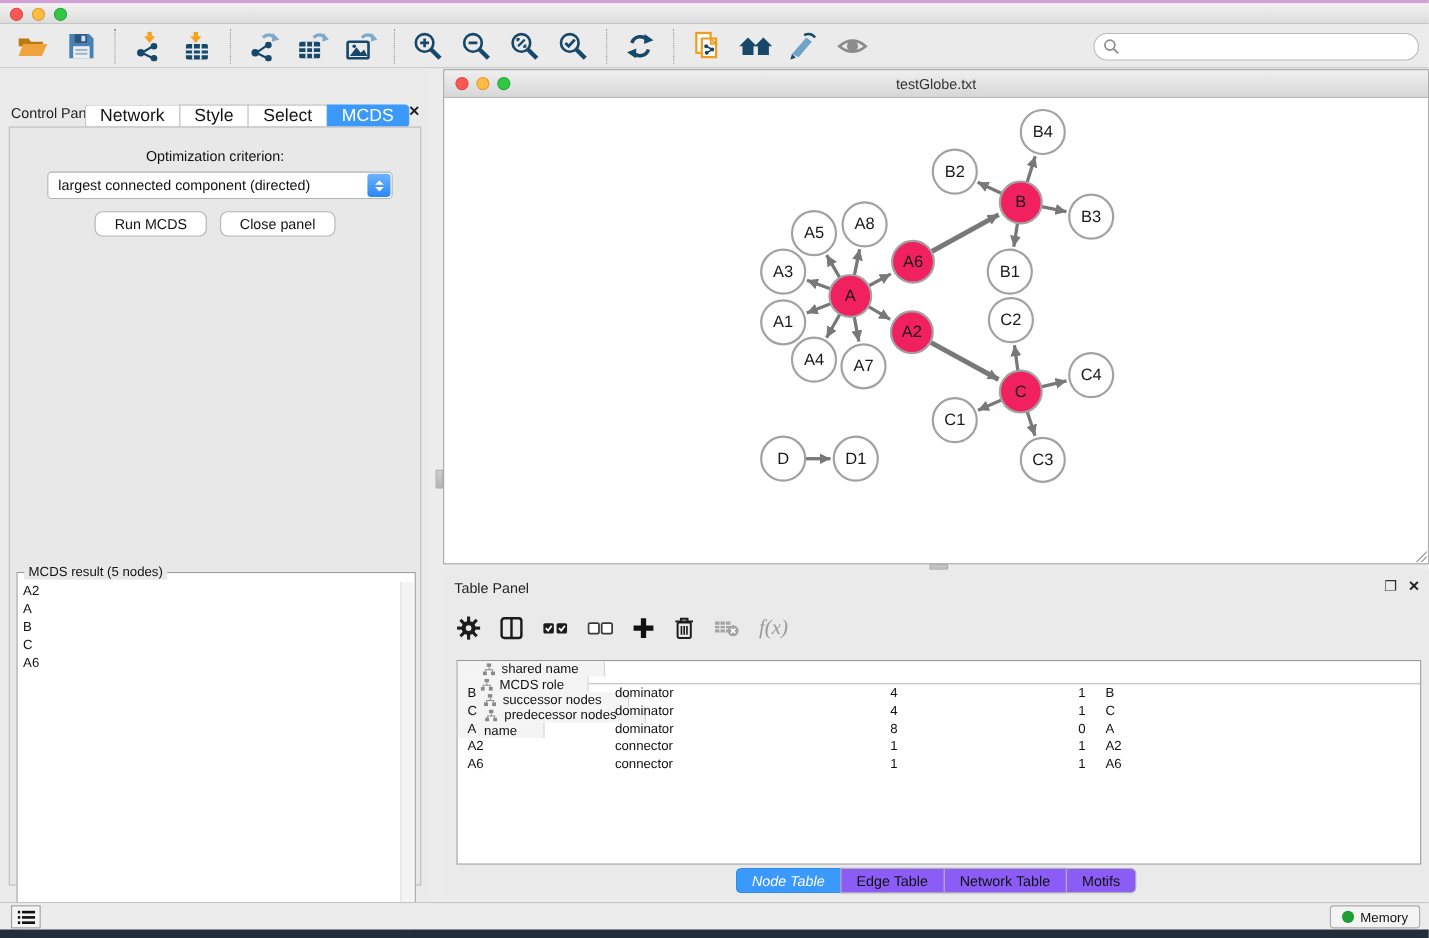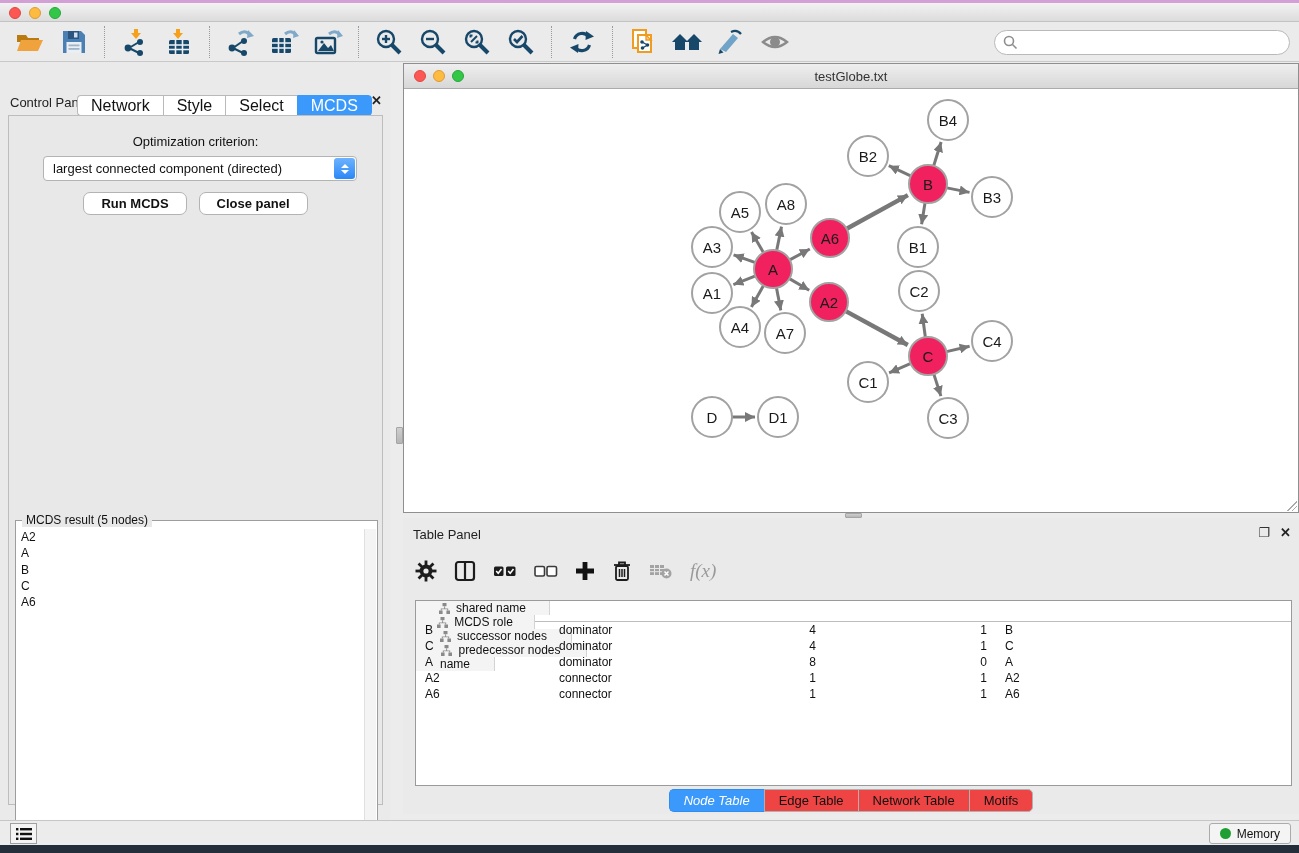--- a/index.html
+++ b/index.html
@@ -51,21 +51,21 @@
     background:#fff; border:1px solid #b3b3b3; border-radius:4px; }
   .criterion-value { position:absolute; left:9px; top:4px; font-size:13px; color:#111; white-space:nowrap; }
   .select-stepper { position:absolute; right:1px; top:1px; width:21px; height:21px; margin:0;
     background:linear-gradient(#6db3fd,#2a87f7); border-radius:3px; display:flex; flex-direction:column;
     align-items:center; justify-content:center; }
   .chev { width:0; height:0; border-left:4px solid transparent; border-right:4px solid transparent; }
   .chev.up { border-bottom:4px solid #fff; margin-bottom:2px; }
   .chev.down { border-top:4px solid #fff; }
   .cp-buttons { position:absolute; left:0; top:76px; width:100%; display:flex; justify-content:center; gap:12px; }
   .btn { height:23px; padding:0 17px; background:#fff; border:1px solid #b3b3b3; border-radius:7px;
-    font-size:13px; color:#111; display:flex; align-items:center;font-weight:bold; }
+    font-size:13px; color:#111; display:flex; align-items:center; }
 
   .result-fieldset { position:absolute; left:6px; top:404px; width:363px; height:348px;
     border:1px solid #9d9d9d; background:#fff; }
   .result-legend { position:absolute; left:6px; top:-8px; background:#e8e8e8; padding:0 4px;
     font-size:12px; color:#111; }
   .result-list { position:absolute; left:1px; top:8px; right:13px; bottom:1px; overflow:hidden;
     font-size:12px; color:#111; padding-left:4px; }
   .result-item { line-height:16.3px; }
   .result-scroll { position:absolute; right:1px; top:8px; bottom:1px; width:12px; background:#f4f4f4; border-left:1px solid #e0e0e0; }
 
@@ -99,21 +99,21 @@
   .dt-header { display:flex; height:21px; border-bottom:1px solid #bdbdbd; font-size:12px; color:#111;flex-direction:column; }
   .dt-hcell { background:#f4f4f4; border-right:1px solid #d4d4d4; display:flex; align-items:center;
     justify-content:center; gap:6px; }
   .dt-rows { font-size:12px; color:#111; }
   .dt-row { display:flex; height:16px; align-items:center; }
   .dt-cell { padding:0 9px; white-space:nowrap; }
   .dt-cell.num { text-align:right; }
 
   .tp-tabs { position:absolute; left:0; top:271px; width:100%; display:flex; justify-content:center; }
   .tp-tab { height:23px; padding:0 14px; font-size:13px; display:flex; align-items:center;
-    background:#ef4444; border:1px solid #b0b0b0; border-right:none; color:#111; }
+    background:#8b5cf6; border:1px solid #b0b0b0; border-right:none; color:#111; }
   .tp-tab:first-child { border-radius:5px 0 0 5px; }
   .tp-tab:last-child { border-right:1px solid #b0b0b0; border-radius:0 5px 5px 0; }
   .tp-tab.active { background:#3b99fc; border-color:#2f8cf0; color:#fff;font-style:italic; }
 
   
   .status-bar { position:absolute; left:0; top:820px; width:100%; height:25px;
     background:#ececec; border-top:1px solid #c6c6c6; }
   .list-btn { position:absolute; left:10px; top:2px; width:27px; height:21px; background:#f4f4f4;
     border:1px solid #9f9f9f; display:flex; align-items:center; justify-content:center; }
   .memory-btn { position:absolute; right:8px; top:2px; height:21px; padding:0 10px; background:#f4f4f4;

